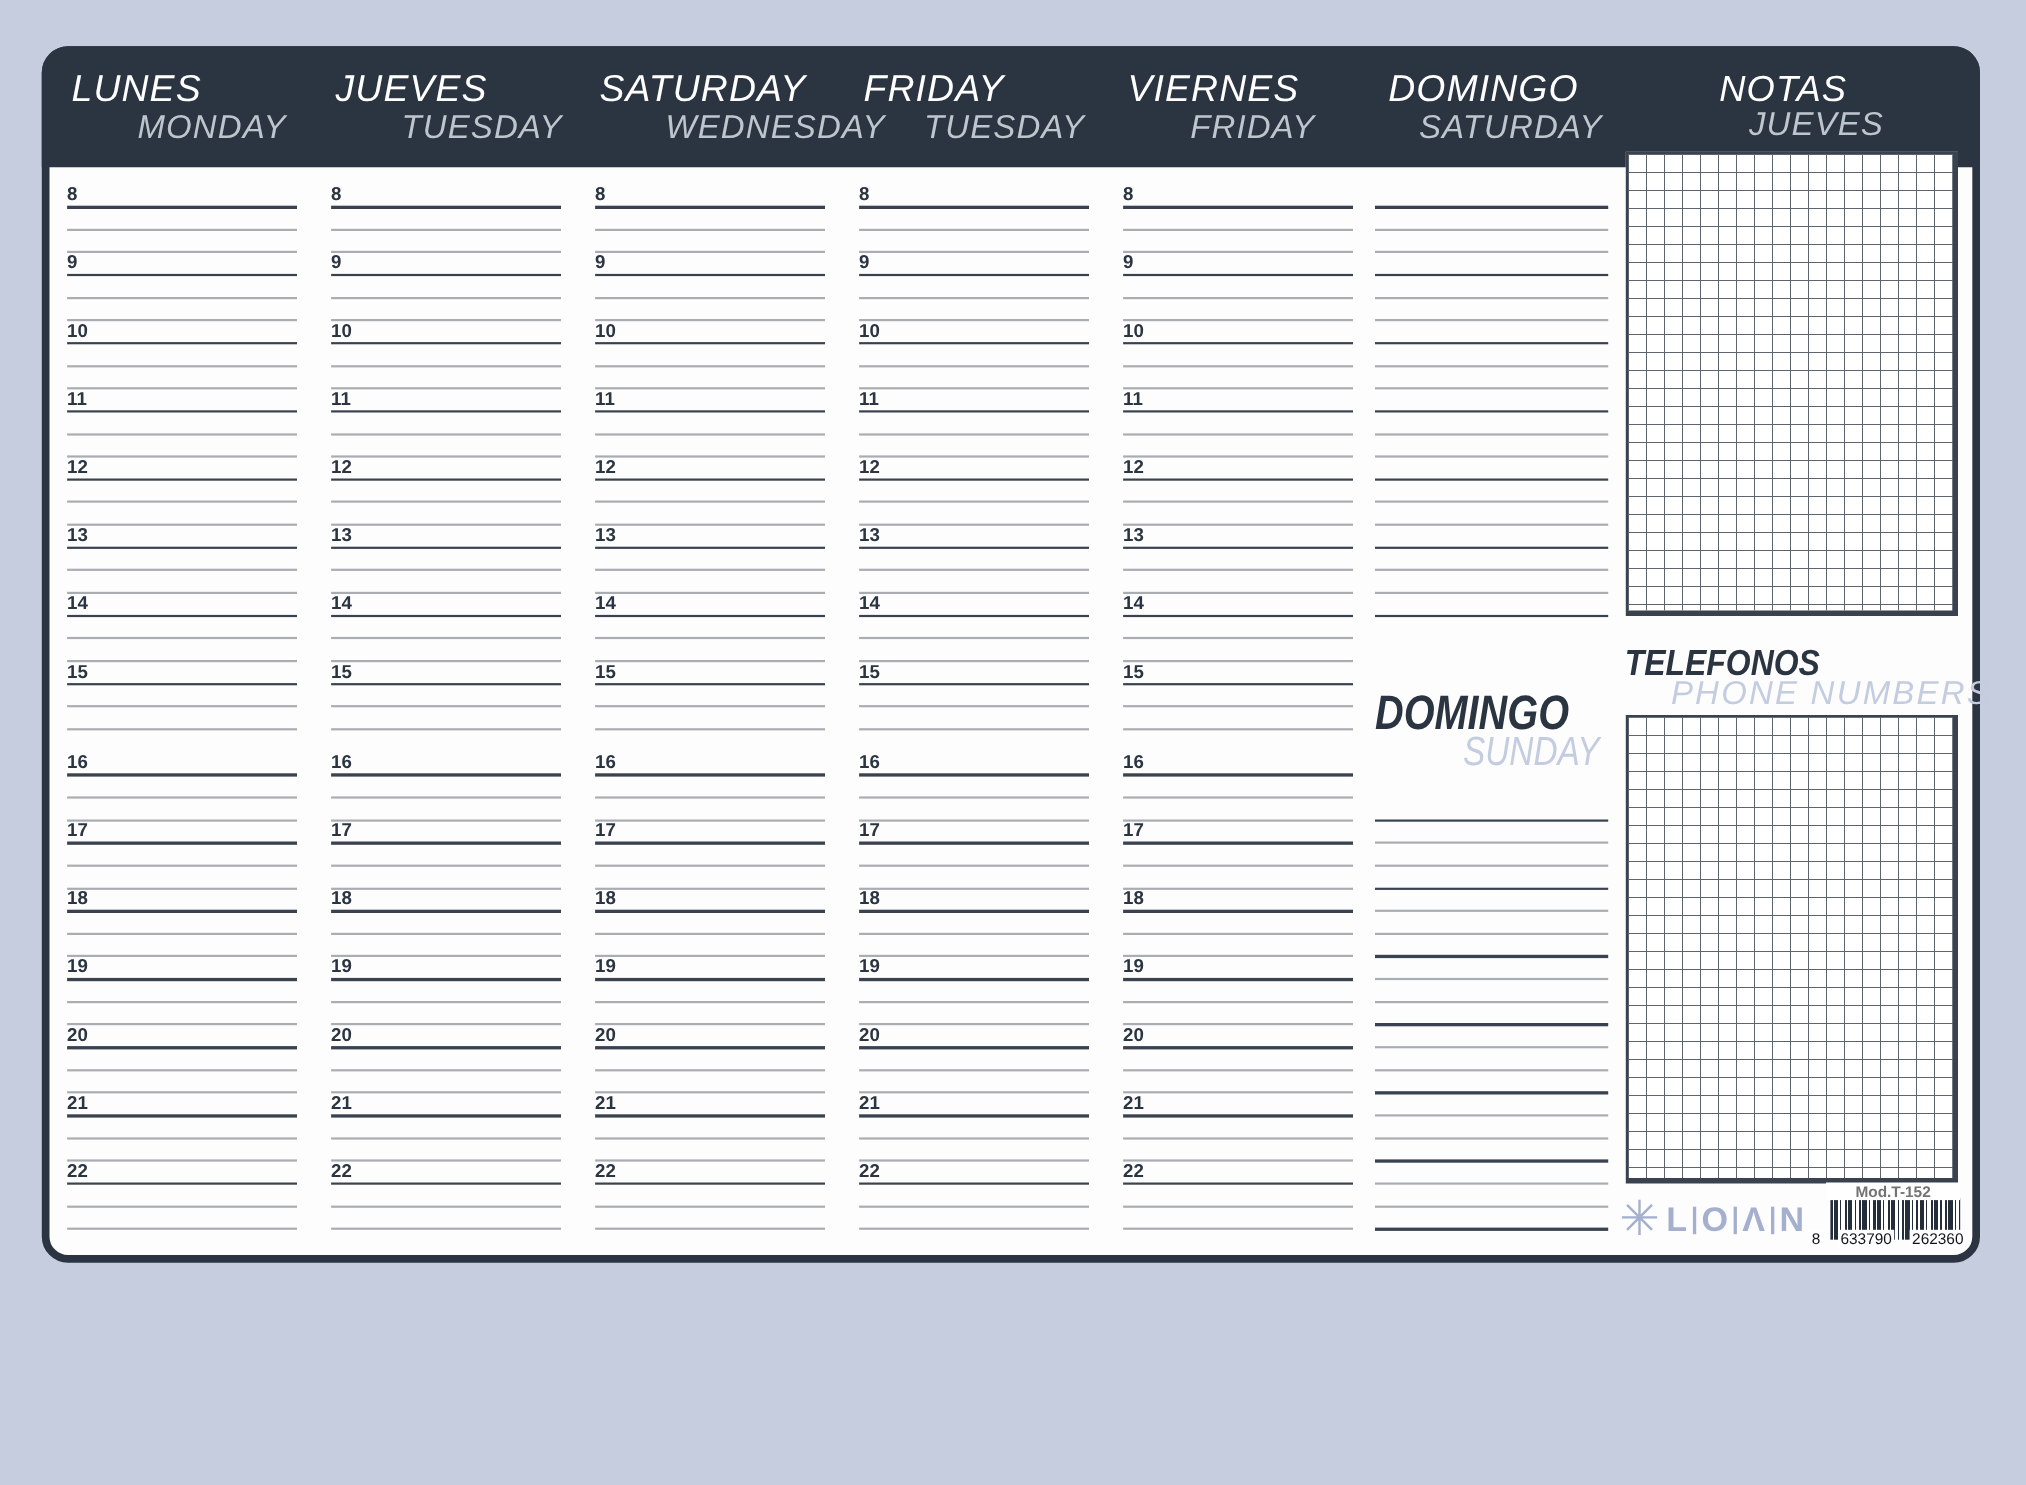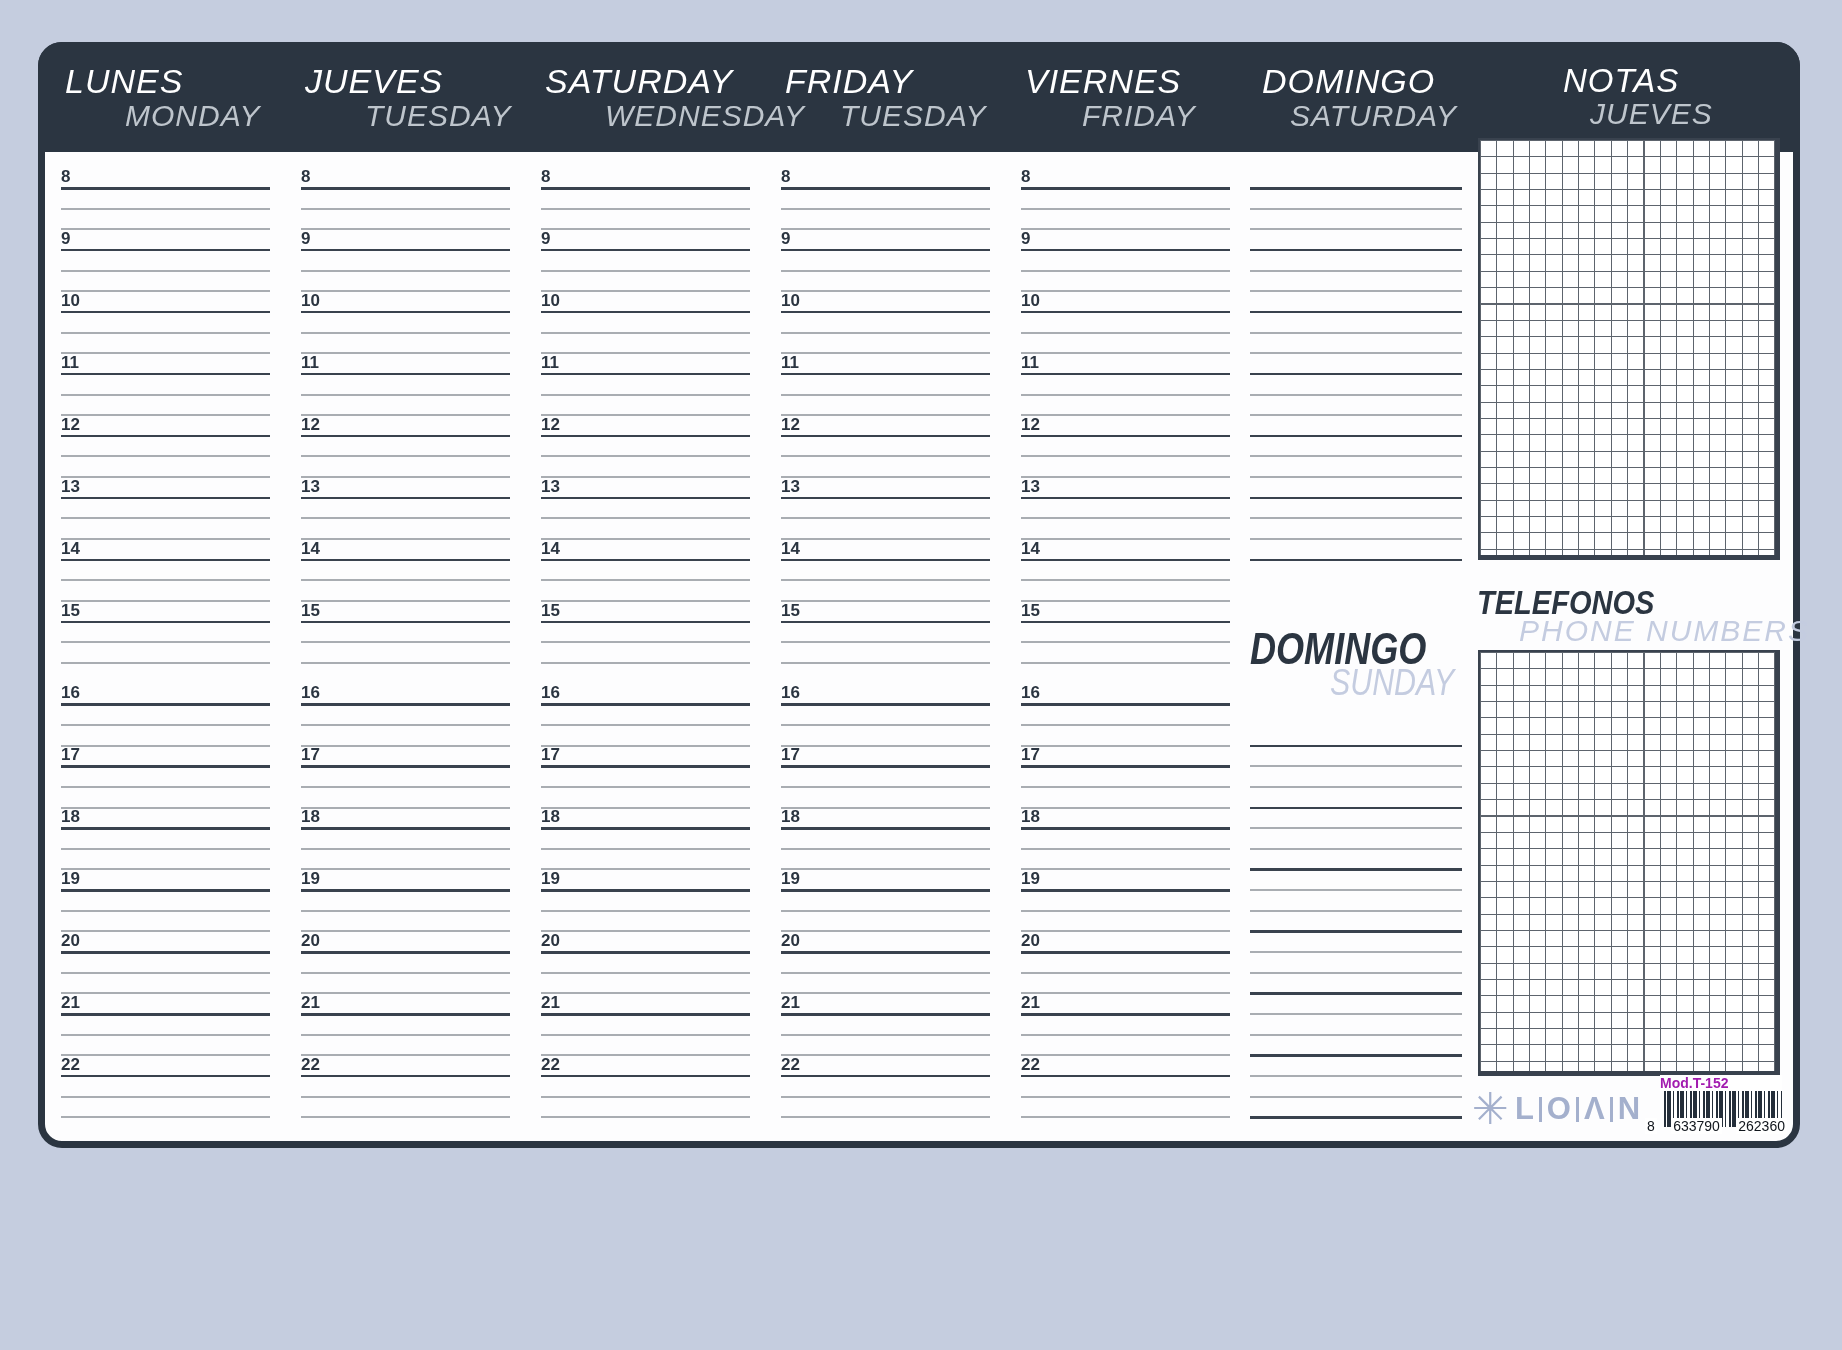--- a/index.html
+++ b/index.html
@@ -28,22 +28,22 @@
   #notas{left:1563px;top:62px;font:italic 33px "Liberation Sans",sans-serif;color:#fff;letter-spacing:1px;}
   #notes-en{left:1590px;top:97px;font:italic 30px "Liberation Sans",sans-serif;color:#bec5cc;letter-spacing:1px;}
   #domingo{left:1250px;top:624px;font:italic bold 44px "Liberation Sans",sans-serif;color:#2b3541;transform:scaleX(.82);}
   #sunday-en{left:1330px;top:662px;font:italic 37px "Liberation Sans",sans-serif;color:#c4cce0;transform:scaleX(.82);}
   #telefonos{left:1477px;top:584px;font:italic bold 33px "Liberation Sans",sans-serif;color:#2b3541;transform:scaleX(.88);}
   #phone-numbers{left:1519px;top:614px;font:italic 30px "Liberation Sans",sans-serif;color:#c4cce0;letter-spacing:2px;}
   #logo{position:absolute;left:1472px;top:1086px;height:46px;display:flex;align-items:center;z-index:3;}
   .lg-star{font:44px "DejaVu Sans",sans-serif;color:#a4b0cd;line-height:46px;margin-right:6px;}
   .lg-letter{font:bold 31px "Liberation Sans",sans-serif;color:#a4b0cd;}
   .lg-sep{width:3px;height:25px;background:#a4b0cd;margin:0 5px;}
-  #mod{position:absolute;left:1660px;top:1075px;width:122px;
-       font:bold 14px "Liberation Sans",sans-serif;color:#a21caf;z-index:4;background:#fff;}
+  #mod{position:absolute;left:1660px;top:1075px;width:122px;text-align:center;
+       font:bold 14px "Liberation Sans",sans-serif;color:#737373;z-index:4;background:#fff;}
   #bars{position:absolute;left:1664px;top:1089px;width:118px;height:38px;z-index:3;
        background:repeating-linear-gradient(90deg,#242e3a 0 2px,#fff 2px 3px,#242e3a 3px 7px,#fff 7px 9px,#242e3a 9px 10px,#fff 10px 13px);}
   #digits{position:absolute;left:1645px;top:1118px;width:142px;display:flex;justify-content:space-between;
        font:14px "Liberation Sans",sans-serif;color:#10151c;z-index:4;}
   #digits span{background:#fff;padding:0 2px;}
 </style>
 </head>
 <body>
 
 <div class="page">

